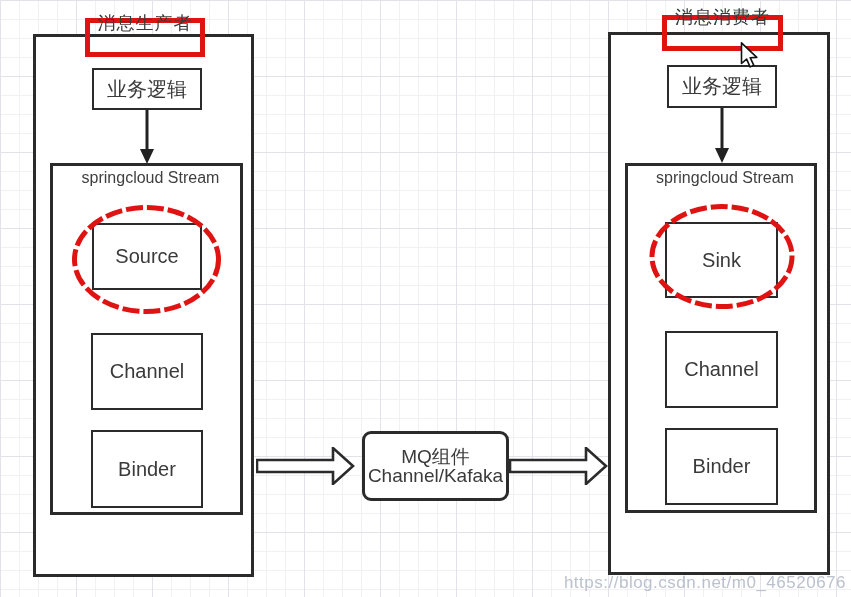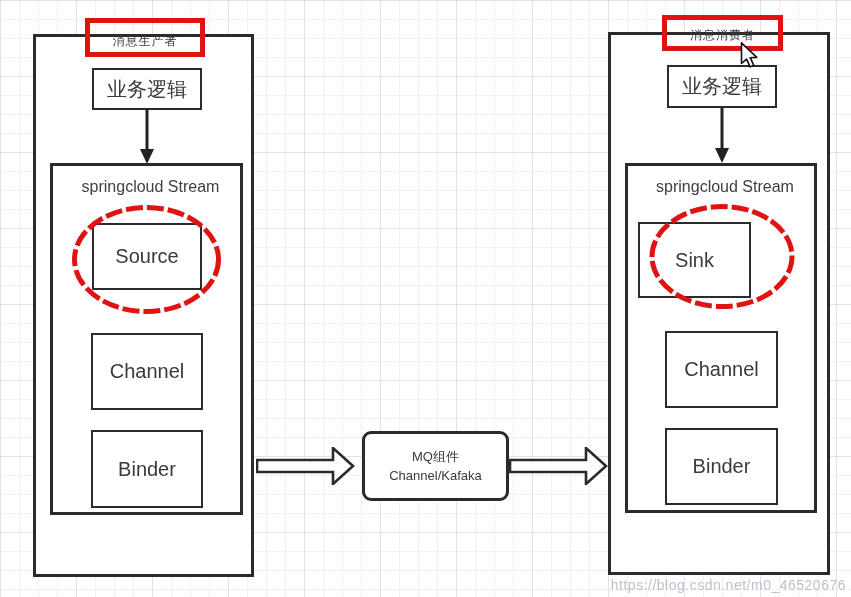--- a/index.html
+++ b/index.html
@@ -30,44 +30,44 @@
     border:2.5px solid #2b2b2b;
     color:#3a3a3a;
     display:flex;align-items:center;justify-content:center;
     font-size:20px;
   }
   .red-frame{
     border:5px solid #e01313;
     background:transparent;
     display:flex;align-items:flex-end;justify-content:center;
     color:#3a3a3a;
-    font-size:12px;
+    font-size:18px;
     letter-spacing:1px;
-    padding-bottom:2px;
+    padding-bottom:17px;
   }
   .stream-label{
-    position:absolute;top:12px;left:0;right:0;
+    position:absolute;top:3px;left:0;right:0;
     text-align:center;
     font-size:16px;
     color:#3f3f3f;
     padding-left:8px;
   }
   .mq-box{
     background:#ffffff;
     border:3px solid #2b2b2b;
     border-radius:9px;
     display:flex;flex-direction:column;align-items:center;justify-content:center;
     color:#3a3a3a;
-    font-size:13px;
+    font-size:19px;
     line-height:19px;
   }
   .watermark{
     position:absolute;
     right:5px;bottom:4px;
-    font-size:14px;
+    font-size:17px;
     color:rgba(170,178,192,0.8);
     letter-spacing:0.5px;
   }
   svg{display:block;}
 </style>
 </head>
 <body>
 
 <div class="canvas">
 
@@ -127,21 +127,21 @@
 
   <div class="abs thinbox" style="left:667px;top:65px;width:110px;height:43px;">
     <span>业务逻辑</span>
   </div>
 
   <svg class="abs" style="left:715px;top:108px;" width="14" height="55" viewBox="0 0 14 55">
     <line x1="7" y1="0" x2="7" y2="42" stroke="#222" stroke-width="3"></line>
     <polygon points="0,40 14,40 7,55" fill="#222"></polygon>
   </svg>
 
-  <div class="abs thinbox" style="left:638px;top:222px;width:113px;height:76px;justify-content:center;">
+  <div class="abs thinbox" style="left:665px;top:222px;width:113px;height:76px;justify-content:center;">
     <span>Sink</span>
   </div>
 
   <div class="abs thinbox" style="left:665px;top:331px;width:113px;height:77px;">
     <span>Channel</span>
   </div>
 
   <div class="abs thinbox" style="left:665px;top:428px;width:113px;height:77px;">
     <span>Binder</span>
   </div>

